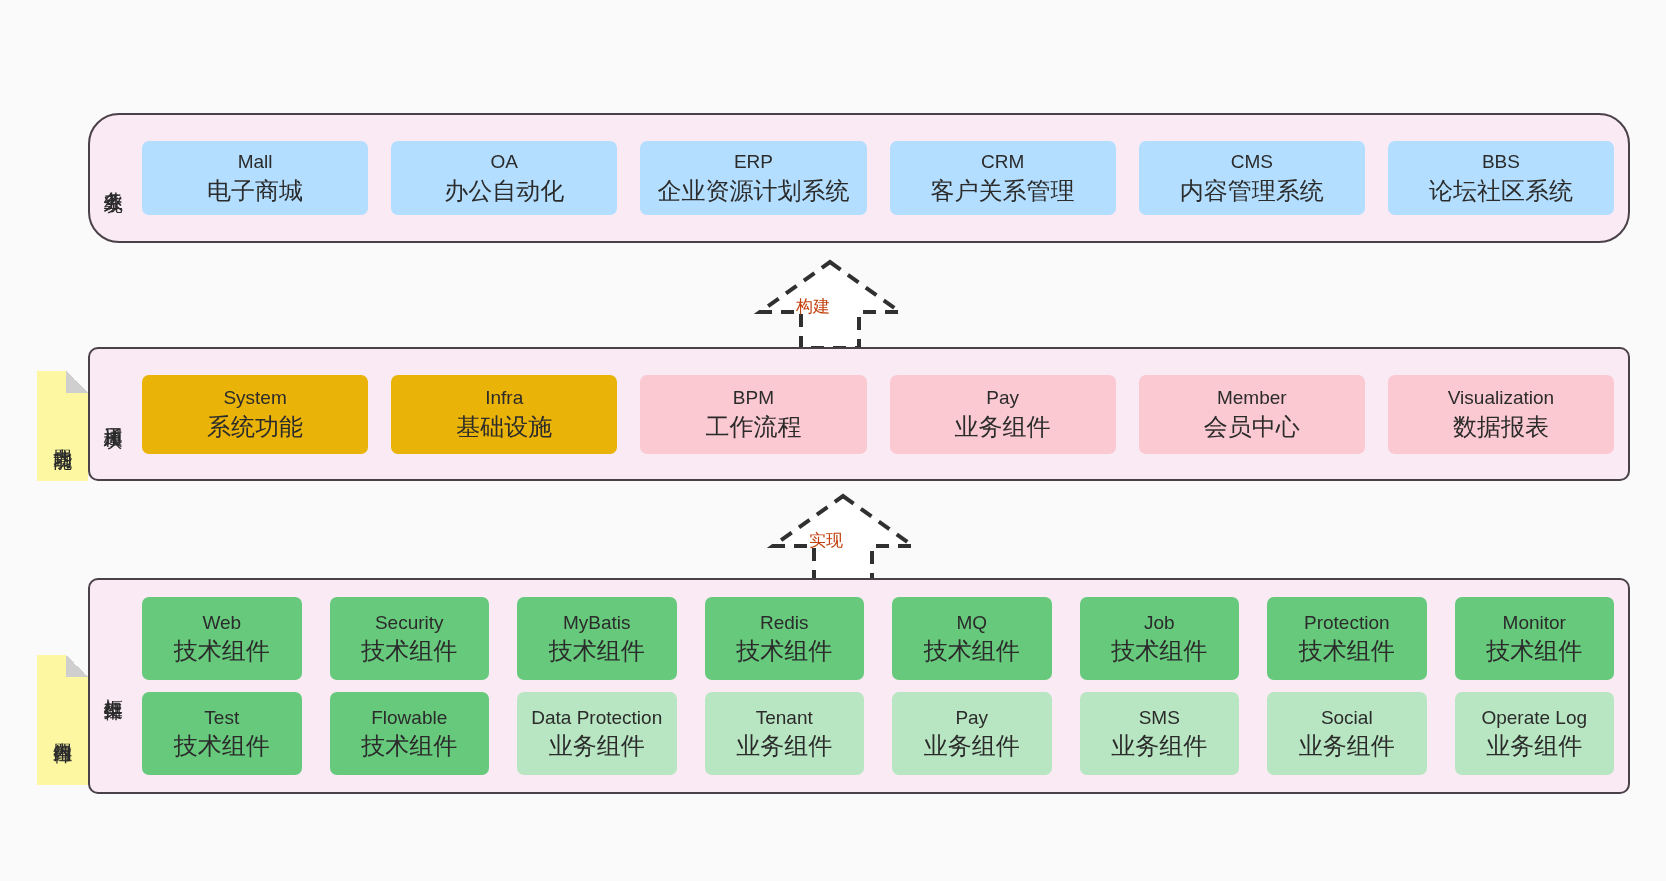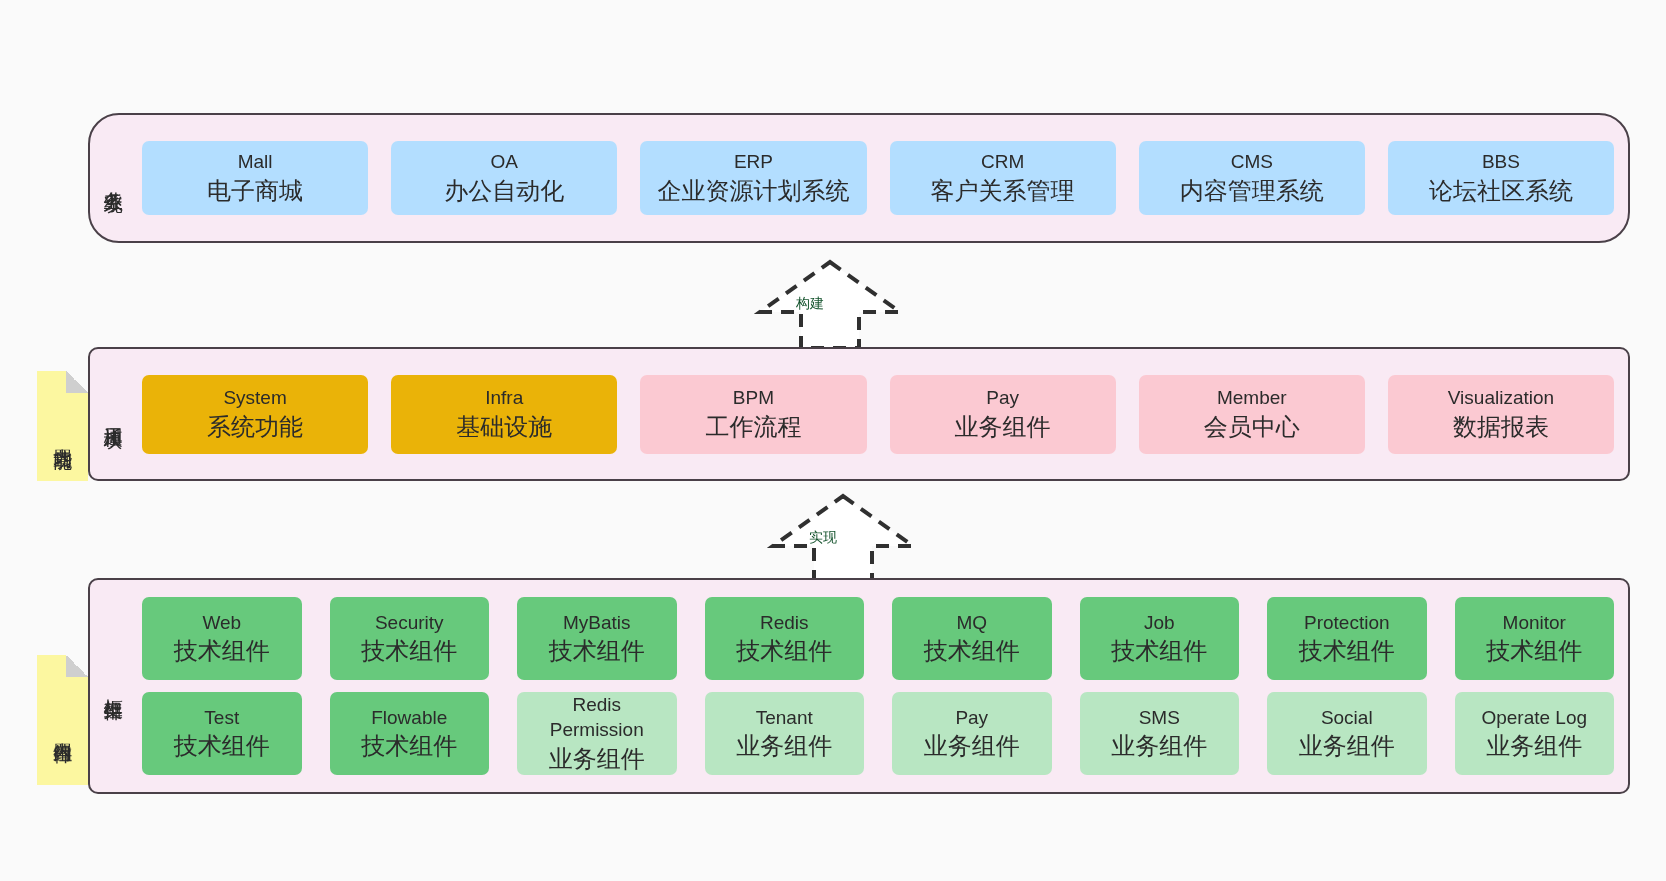--- a/index.html
+++ b/index.html
@@ -118,22 +118,22 @@
   #sticky-framework { left: 37px; top: 655px; height: 130px; }
 
   
   .arrow {
     position: absolute;
     pointer-events: none;
   }
   .arrow svg { display: block; overflow: visible; }
   .arrow-label {
     position: absolute;
-    font-size: 14px;
-    color: #14532d;
+    font-size: 17px;
+    color: #c2410c;
     background: transparent;
     white-space: nowrap;
   }
   #arrow-build { left: 755px; top: 258px; width: 150px; height: 90px; }
   #arrow-build .arrow-label { left: 41px; top: 37px; }
   #arrow-impl  { left: 768px; top: 492px; width: 150px; height: 90px; }
   #arrow-impl  .arrow-label { left: 41px; top: 37px; }
 </style>
 </head>
 <body>
@@ -258,21 +258,21 @@
     <div class="row">
       <div class="card c-green">
         <span class="t1">Test</span>
         <span class="t2">技术组件</span>
       </div>
       <div class="card c-green">
         <span class="t1">Flowable</span>
         <span class="t2">技术组件</span>
       </div>
       <div class="card c-lgreen">
-        <span class="t1">Redis Permission</span>
+        <span class="t1">Data Protection</span>
         <span class="t2">业务组件</span>
       </div>
       <div class="card c-lgreen">
         <span class="t1">Tenant</span>
         <span class="t2">业务组件</span>
       </div>
       <div class="card c-lgreen">
         <span class="t1">Pay</span>
         <span class="t2">业务组件</span>
       </div>

